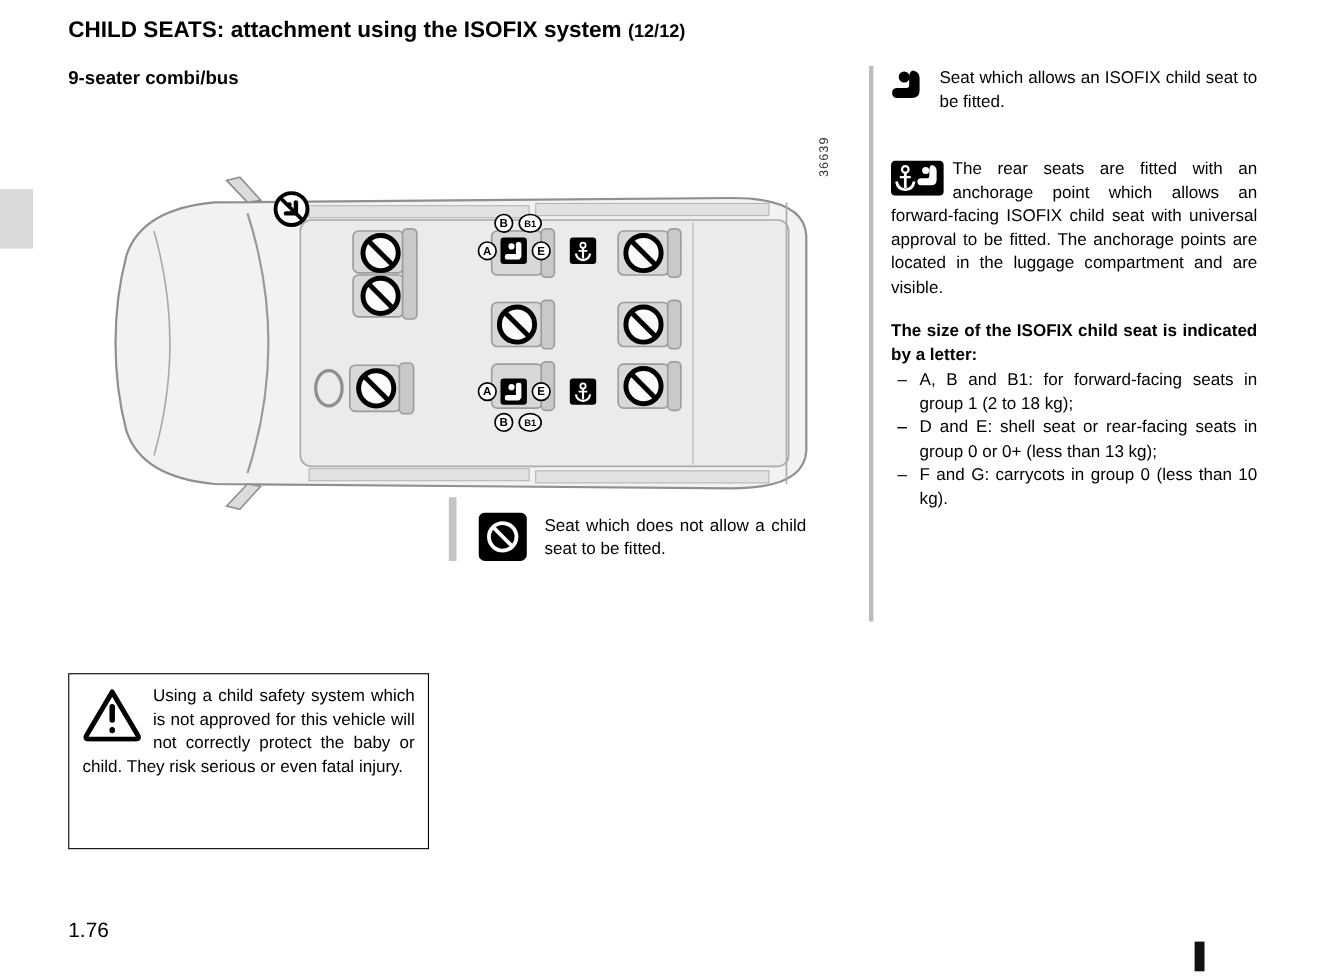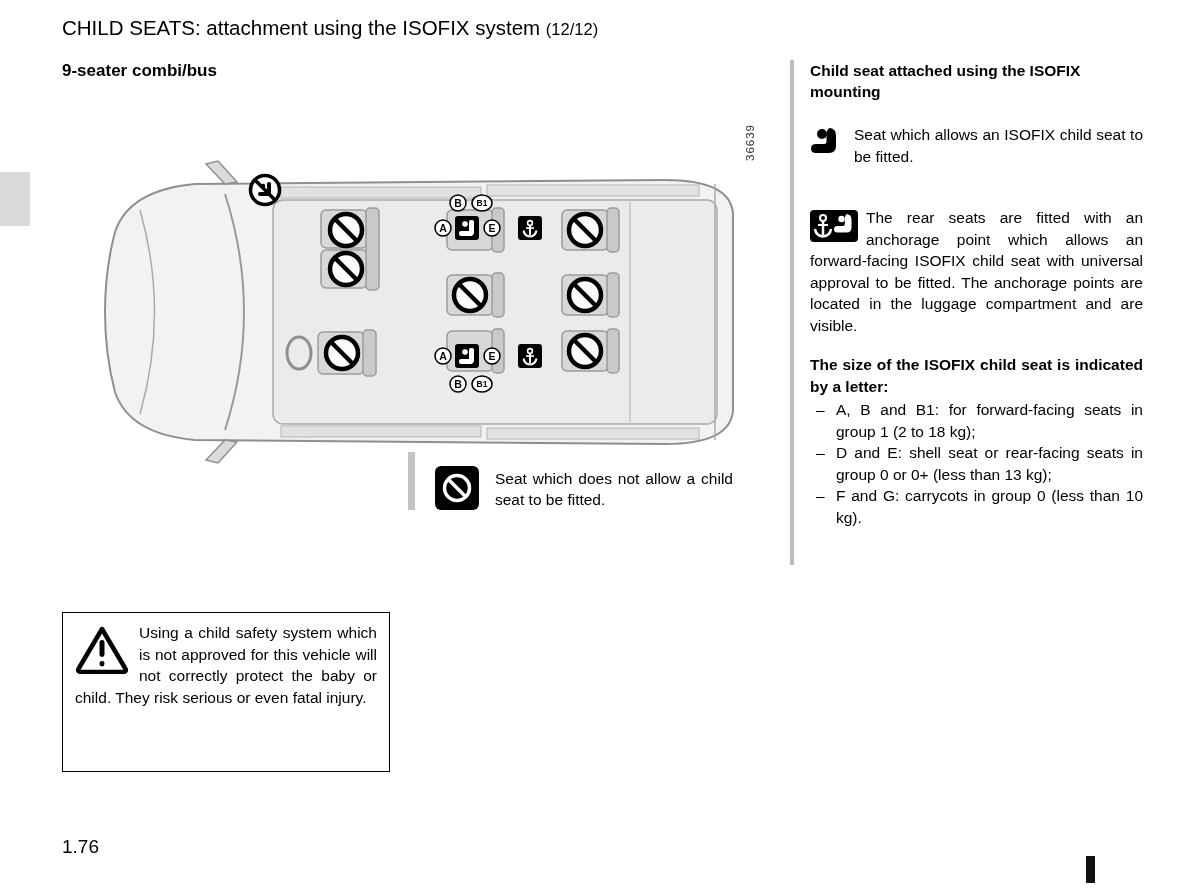--- a/index.html
+++ b/index.html
@@ -2,21 +2,21 @@
 <html><head>
 <meta charset="utf-8">
 <style>
   * { margin:0; padding:0; box-sizing:border-box; }
   html,body { width:1200px; height:888px; }
   body {
     position:relative; background:#ffffff; color:#000;
     font-family:"Liberation Sans", sans-serif; overflow:hidden;
   }
   .left-tab { position:absolute; left:0; top:172px; width:30px; height:54px; background:#d9d9d9; }
-  .title { position:absolute; left:62px; top:16px; font-size:20.5px; font-weight:normal; white-space:nowrap; }
+  .title { position:absolute; left:62px; top:16px; font-size:20.5px; font-weight:bold; white-space:nowrap; }
   .title .title-suffix { font-size:16.5px; }
   .subtitle { position:absolute; left:62px; top:61px; font-size:17px; font-weight:bold; }
   .diagram { position:absolute; left:85px; top:160px; width:690px; height:320px; }
   .figure-number {
     position:absolute; left:744px; top:124px; font-size:11.5px; color:#333;
     writing-mode:vertical-rl; transform:rotate(180deg); letter-spacing:1px;
   }
   .legend { position:absolute; left:408px; top:452px; display:flex; align-items:flex-end; }
   .legend-bar { width:7px; height:58px; background:#c4c4c4; margin-right:20px; }
   .legend-icon { flex:0 0 auto; margin:2px 16px 0 0; }
@@ -212,21 +212,20 @@
     <path d="M 27,5 L 50,44 Q 52.5,48 47.5,48 L 6.5,48 Q 1.5,48 4,44 Z" fill="#fff" stroke="#000" stroke-width="4.5" stroke-linejoin="round"></path>
     <rect x="24.5" y="16" width="5" height="17" rx="2.4" fill="#000"></rect>
     <rect x="24.5" y="37" width="5" height="5.5" rx="2.4" fill="#000"></rect>
   </svg>
   <span>Using a child safety system which is not approved for this vehicle will not correctly protect the baby or child. They risk serious or even fatal injury.</span>
 </div>
 
 <div class="divider"></div>
 
 <div class="right-col">
-  <h3>Child seat attached using the ISOFIX mounting</h3>
 
   <p class="p1">
     <svg class="icon-sm" width="34" height="30" viewBox="0 0 34 30">
       <circle cx="12" cy="8" r="5" fill="#000"></circle>
       <path d="M 20,2 q 6,1 6,7 l 0,11 q 0,7 -7,7 l -13,0 q -5,0 -5,-4.5 q 0,-4.5 5,-4.5 l 8,0 q 2.5,0 2.5,-2.5 l 0,-7 q 0,-5.5 3.5,-6.5 z" fill="#000"></path>
     </svg>
     <span>Seat which allows an ISOFIX child seat to be fitted.</span>
   </p>
 
   <p class="p2">

